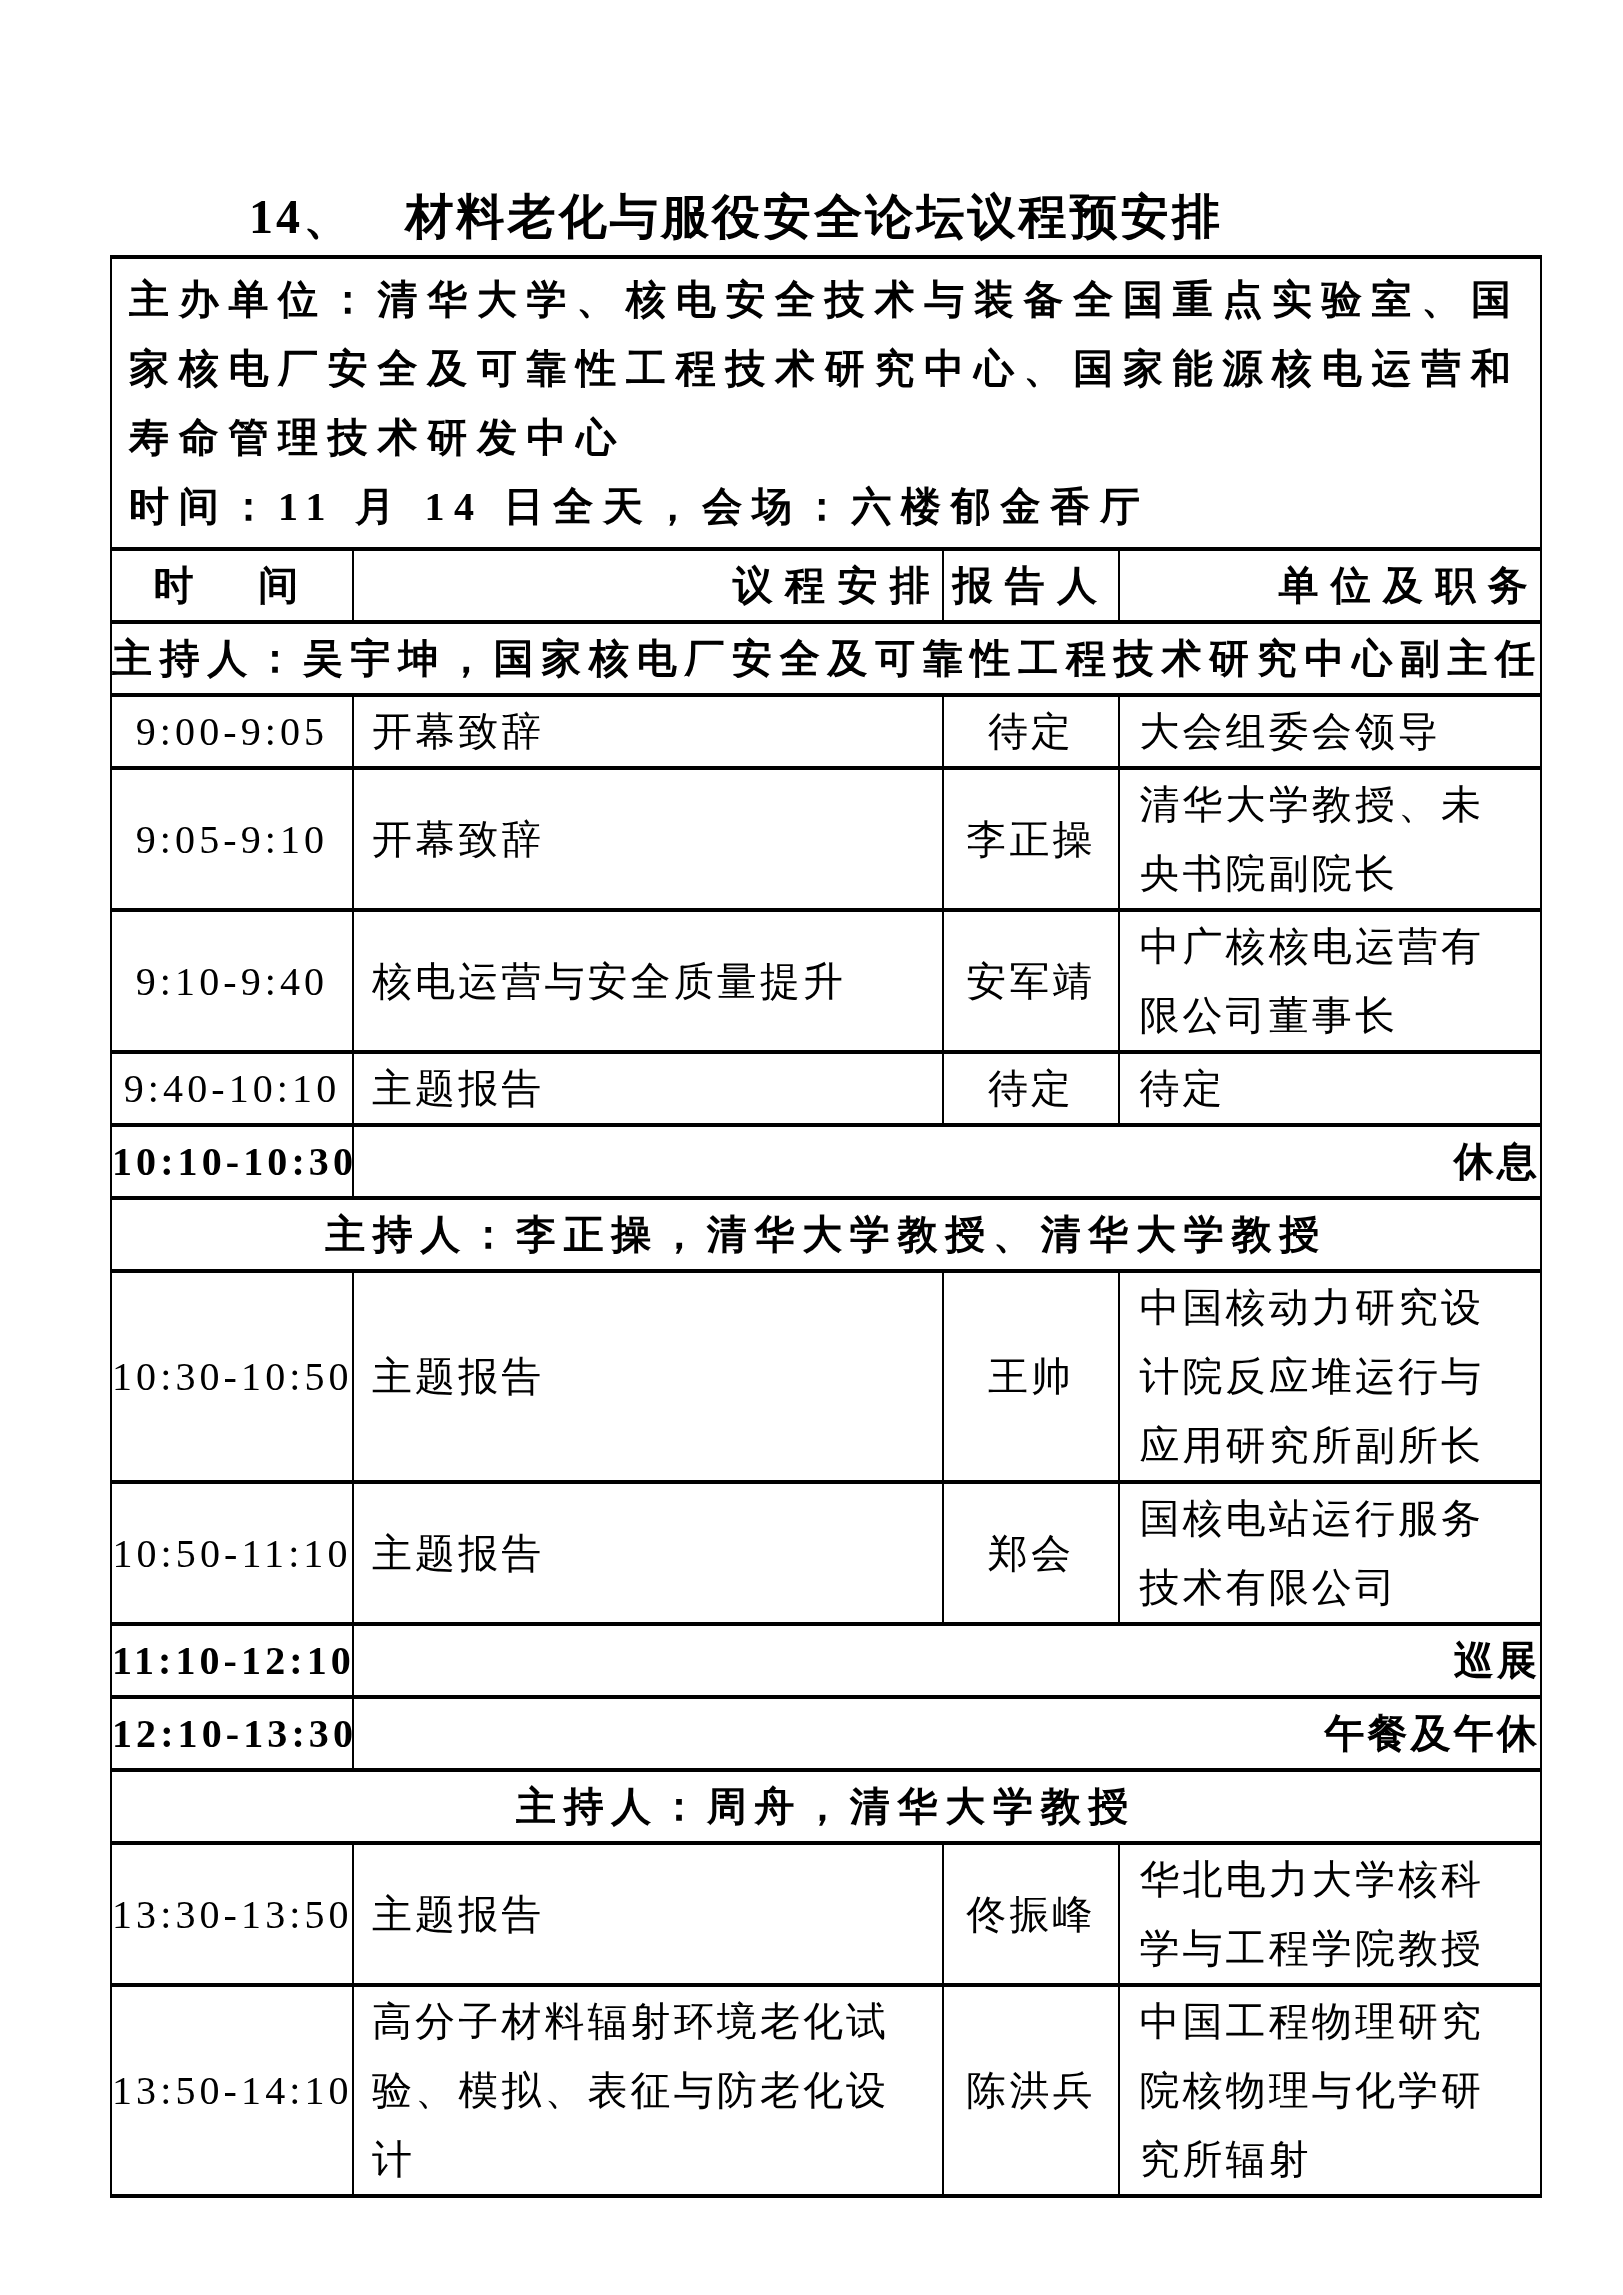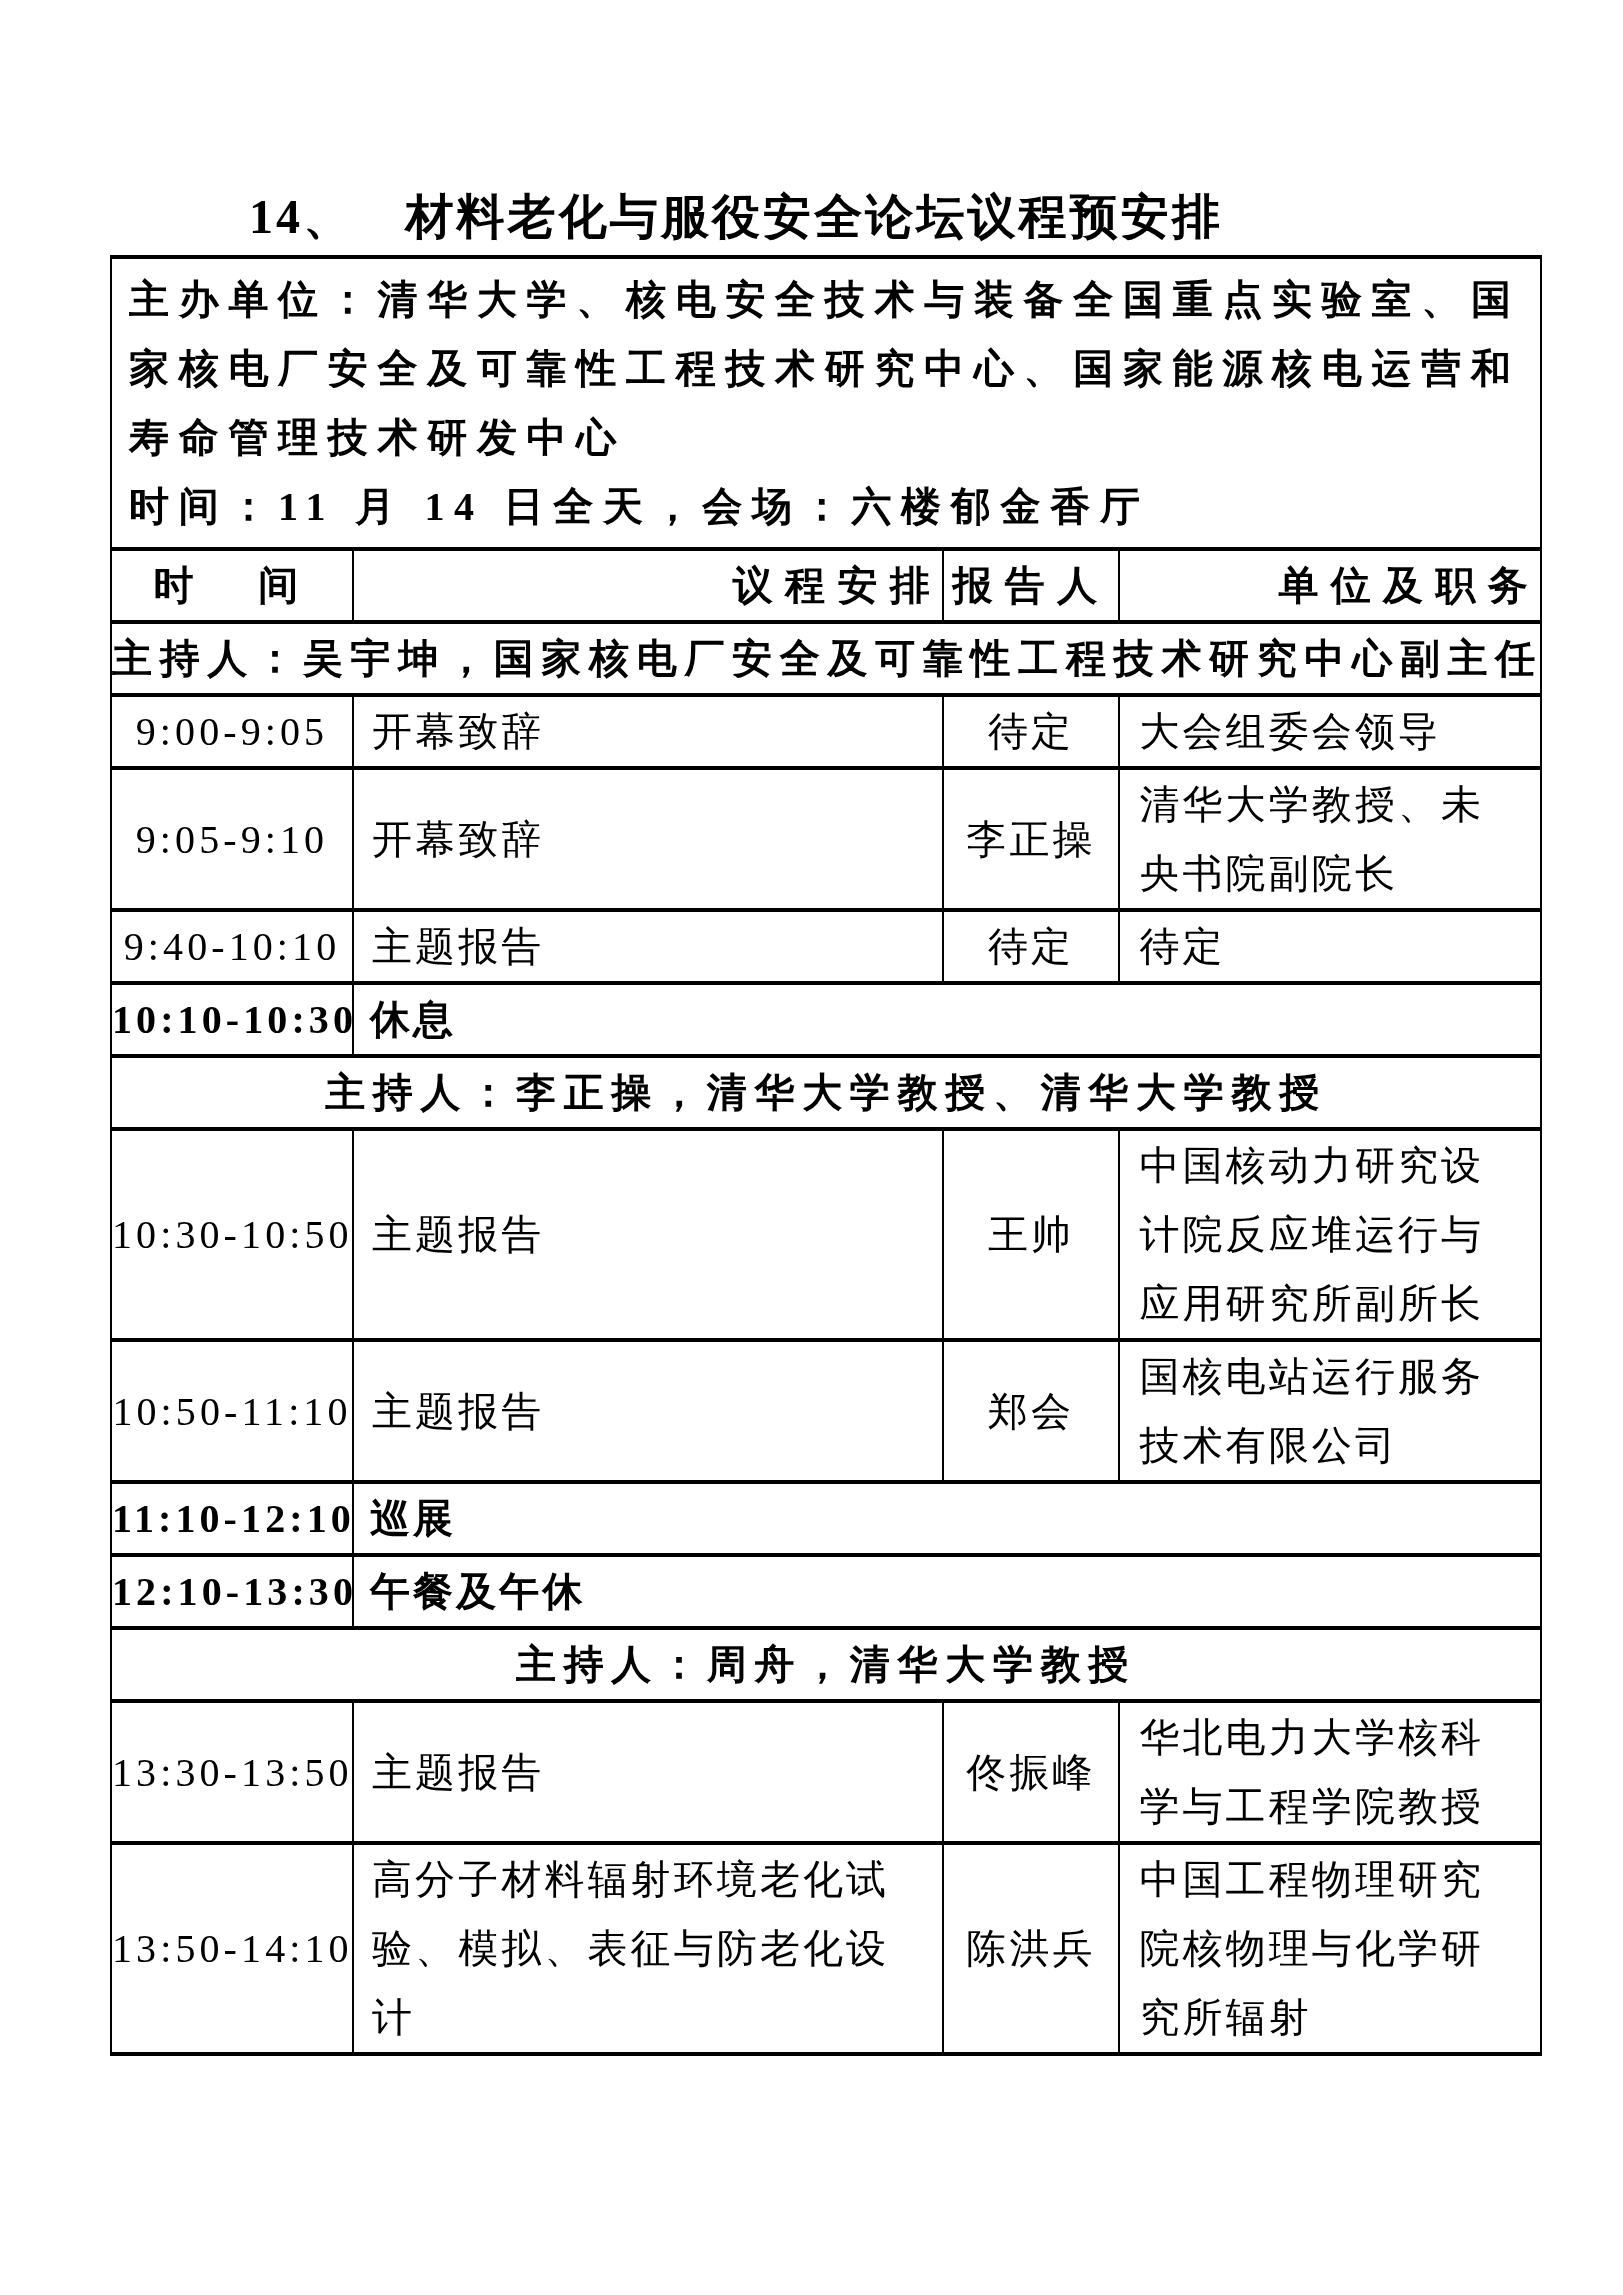--- a/index.html
+++ b/index.html
@@ -64,21 +64,21 @@
   td.c-agenda { padding: 0 10.2px 0 18px; letter-spacing: 3.1px; text-align: left; }
   td.c-speaker{ text-align: center; letter-spacing: 3.1px; }
   td.c-aff    { padding: 0 19.4px; letter-spacing: 3.1px; text-align: left; }
   tr.r-moderator td {
     text-align: center;
     font-weight: bold;
     letter-spacing: 7.7px;
     white-space: nowrap;
   }
   tr.r-break td { font-weight: bold; font-family: Liberation Serif, serif; }
-  td.c-breaklabel { text-align: left; letter-spacing: 3.1px; padding-left: 16px; }
+  td.c-breaklabel { text-align: right; letter-spacing: 3.1px; padding-left: 16px; }
 </style>
 </head>
 <body>
 
 <div class="page">
 
   <h1 class="doc-title">14、　材料老化与服役安全论坛议程预安排</h1>
 
   <table class="agenda">
     <colgroup>
@@ -108,20 +108,26 @@
           <td class="c-time">9:00-9:05</td>
           <td class="c-agenda">开幕致辞</td>
           <td class="c-speaker">待定</td>
           <td class="c-aff">大会组委会领导</td>
         </tr>
         <tr class="r-session">
           <td class="c-time">9:05-9:10</td>
           <td class="c-agenda">开幕致辞</td>
           <td class="c-speaker">李正操</td>
           <td class="c-aff">清华大学教授、未央书院副院长</td>
+        </tr>
+        <tr class="r-session">
+          <td class="c-time">9:10-9:40</td>
+          <td class="c-agenda">核电运营与安全质量提升</td>
+          <td class="c-speaker">安军靖</td>
+          <td class="c-aff">中广核核电运营有限公司董事长</td>
         </tr>
         <tr class="r-session">
           <td class="c-time">9:40-10:10</td>
           <td class="c-agenda">主题报告</td>
           <td class="c-speaker">待定</td>
           <td class="c-aff">待定</td>
         </tr>
         <tr class="r-break">
           <td class="c-time">10:10-10:30</td>
           <td class="c-breaklabel" colspan="3">休息</td>

